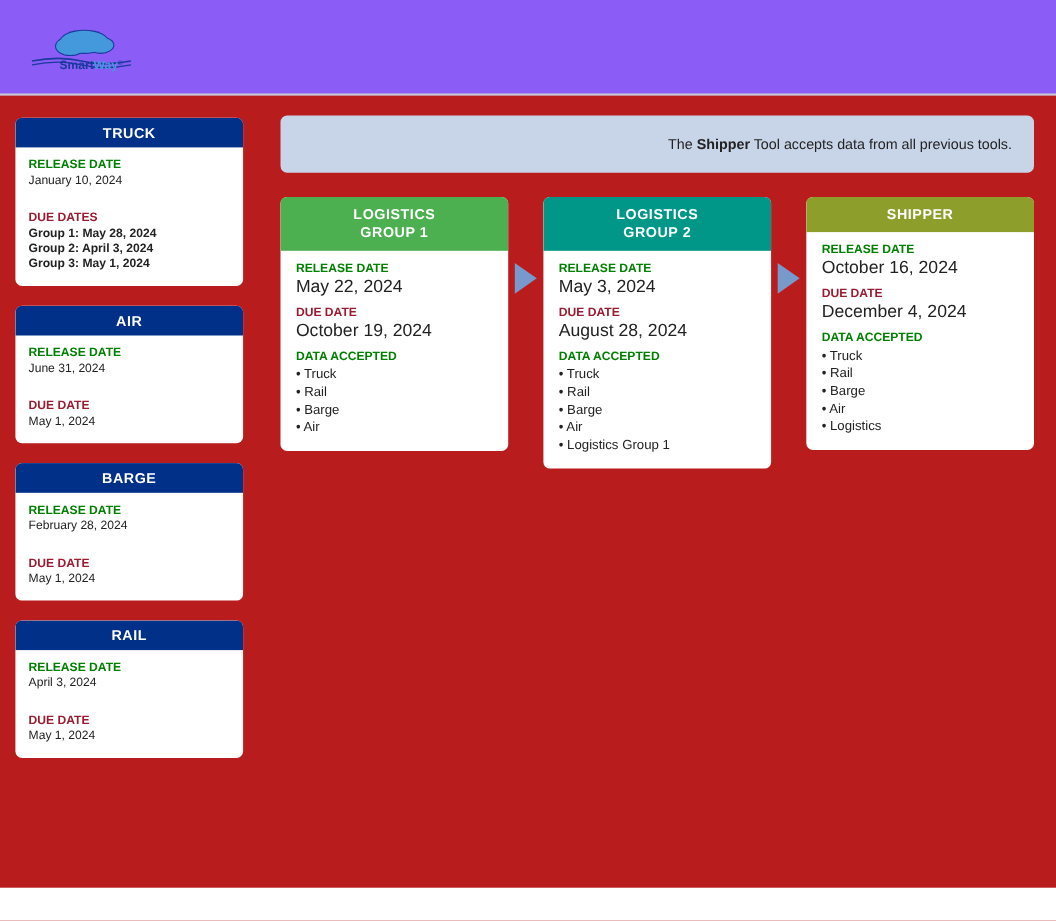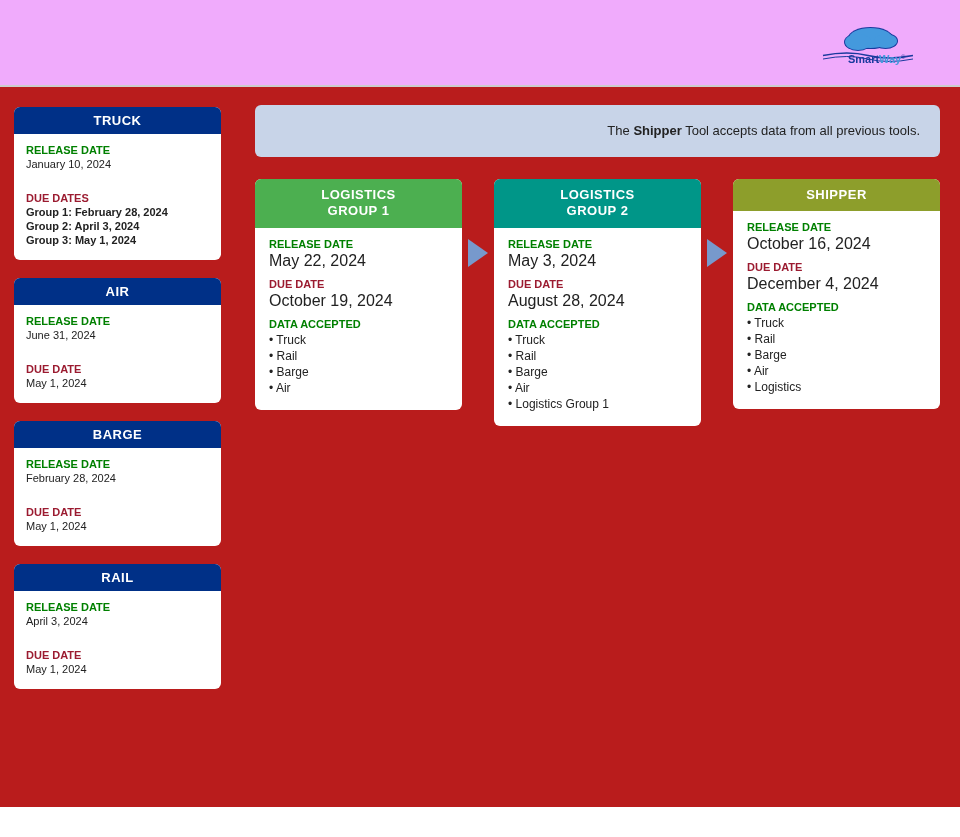--- a/index.html
+++ b/index.html
@@ -1,25 +1,25 @@
 <!DOCTYPE html>
 <html><head>
   <meta charset="utf-8">
   <style>
     * { box-sizing: border-box; margin: 0; padding: 0; }
     body { font-family: Arial, sans-serif; background: #fff; width: 960px; min-height: 837px; overflow-x: hidden; }
 
     
     .header {
-      padding: 18px 42px 12px 24px;
+      padding: 18px 24px 12px 24px;
       border-bottom: 2px solid #ccc;
       display: flex;
       align-items: center;
-      justify-content: flex-end;
-      background: #f0abfc;
+      justify-content: flex-start;
+      background: #8b5cf6;
     }
     .header-left h1 {
       font-size: 28px;
       font-weight: 900;
       color: #003087;
     }
     .header-left p {
       font-size: 16px;
       color: #444;
       margin-top: 2px;
@@ -221,21 +221,21 @@
 <div class="main">
 
   <div class="sidebar">
 
   <div class="tool-card">
     <div class="tool-card-header">TRUCK</div>
     <div class="tool-card-body">
       <div class="tool-label">RELEASE DATE</div>
       <div class="tool-value">January 10, 2024</div>
       <div class="tool-label due-label">DUE DATES</div>
-      <div class="tool-value group-line">Group 1: February 28, 2024</div>
+      <div class="tool-value group-line">Group 1: May 28, 2024</div>
           <div class="tool-value group-line">Group 2: April 3, 2024</div>
           <div class="tool-value group-line">Group 3: May 1, 2024</div>
     </div>
   </div>
       <div class="tool-card">
     <div class="tool-card-header">AIR</div>
     <div class="tool-card-body">
       <div class="tool-label">RELEASE DATE</div>
       <div class="tool-value">June 31, 2024</div>
       <div class="tool-label due-label">DUE DATE</div>

